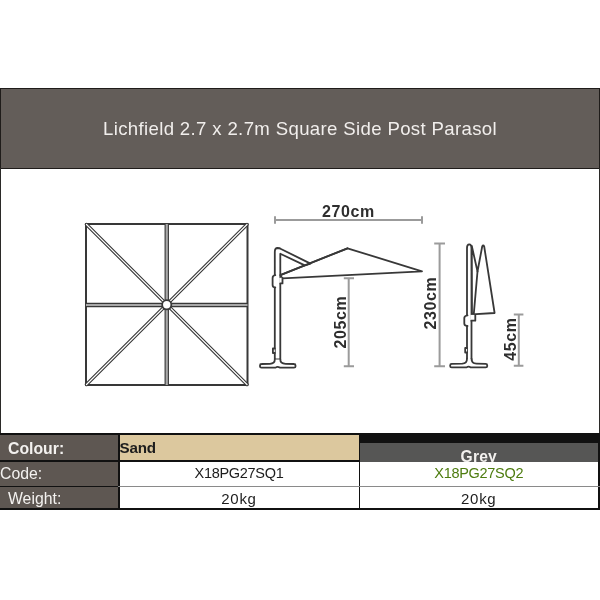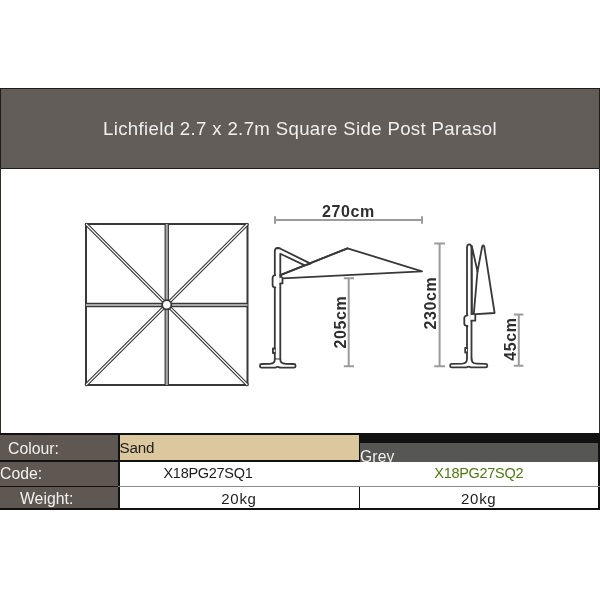--- a/index.html
+++ b/index.html
@@ -94,41 +94,41 @@
       <text x="345.5" y="322" text-anchor="middle" transform="rotate(-90 345.5 322)">205cm</text>
 
       <text x="436.4" y="303" text-anchor="middle" transform="rotate(-90 436.4 303)">230cm</text>
 
       <text x="515.5" y="339" text-anchor="middle" transform="rotate(-90 515.5 339)">45cm</text>
     </g>
   </svg>
 
   <div class="abs" style="left:0;top:433px;width:600px;height:76.5px;background:#111;">
 
-    <div class="abs" style="left:0;top:1.5px;width:600px;height:42px;">
+    <div class="abs" style="left:0;top:1.5px;width:600px;height:42px;font-weight:bold;">
 
       <div class="abs" style="left:0;top:0;width:118px;height:25.5px;background:#5e5752;color:#f3f1ef;font-size:15.8px;line-height:27.5px;padding-left:8px;box-sizing:border-box;">Colour:</div>
 
       <div class="abs" style="left:119.5px;top:0;width:239px;height:25.5px;background:#dcc89e;color:#1d1d1d;font-size:15.2px;letter-spacing:-0.2px;line-height:26.5px;text-align:left;">Sand</div>
 
-      <div class="abs" style="left:360px;top:8px;width:237.5px;height:25.5px;background:#565655;color:#f3f1ef;font-size:15.6px;letter-spacing:0.2px;line-height:27.5px;text-align:left;">Grey</div>
+      <div class="abs" style="left:360px;top:8px;width:237.5px;height:25.5px;background:#565655;color:#f3f1ef;font-size:15.6px;letter-spacing:0.2px;line-height:27.5px;text-align:center;">Grey</div>
     </div>
 
     <div class="abs" style="left:0;top:29px;width:600px;height:23.5px;">
 
       <div class="abs" style="left:0;top:0;width:118px;height:23.5px;background:#5e5752;color:#f3f1ef;font-size:15.8px;line-height:23.5px;box-sizing:border-box;">Code:</div>
 
-      <div class="abs" style="left:119.5px;top:0;width:239px;height:23.5px;background:#ffffff;color:#1d1d1d;font-size:14.5px;letter-spacing:-0.3px;line-height:23.5px;padding-left:44px;">X18PG27SQ1</div>
+      <div class="abs" style="left:119.5px;top:0;width:239px;height:23.5px;background:#ffffff;color:#1d1d1d;font-size:14.5px;letter-spacing:-0.3px;line-height:23.5px;text-align:center;">X18PG27SQ1</div>
 
       <div class="abs" style="left:360px;top:0;width:237.5px;height:23.5px;background:#ffffff;color:#4d7c0f;font-size:14.5px;letter-spacing:-0.3px;line-height:23.5px;text-align:center;">X18PG27SQ2</div>
     </div>
 
     <div class="abs" style="left:0;top:53.5px;width:600px;height:21px;">
 
-      <div class="abs" style="left:0;top:0;width:118px;height:21px;background:#5e5752;color:#f3f1ef;font-size:15.8px;line-height:24px;padding-left:20px;box-sizing:border-box;">Weight:</div>
+      <div class="abs" style="left:0;top:0;width:118px;height:21px;background:#5e5752;color:#f3f1ef;font-size:15.8px;line-height:24px;padding-left:8px;box-sizing:border-box;">Weight:</div>
 
       <div class="abs" style="left:119.5px;top:0;width:239px;height:21px;background:#ffffff;color:#1d1d1d;font-size:15px;letter-spacing:0.7px;line-height:24px;text-align:center;">20kg</div>
 
       <div class="abs" style="left:360px;top:0;width:237.5px;height:21px;background:#ffffff;color:#1d1d1d;font-size:15px;letter-spacing:0.7px;line-height:24px;text-align:center;">20kg</div>
     </div>
 
     <div class="abs" style="left:118px;top:52.5px;width:482px;height:1px;background:#8a8a8a;"></div>
   </div>
 
 </div>

